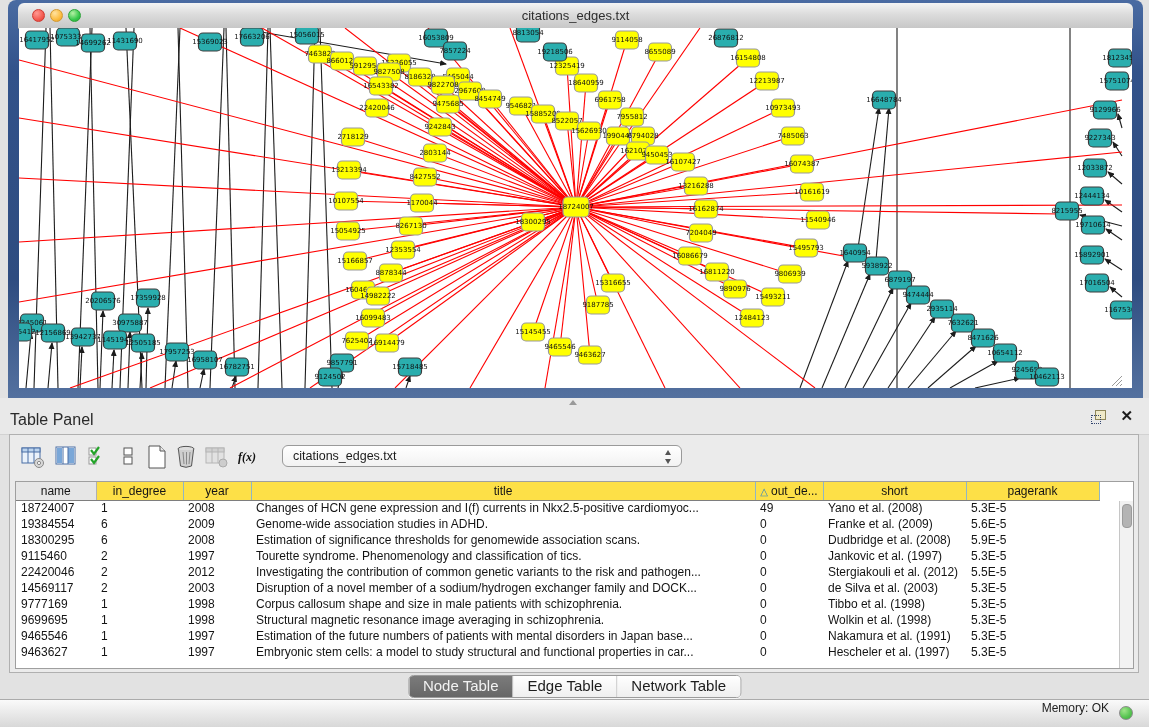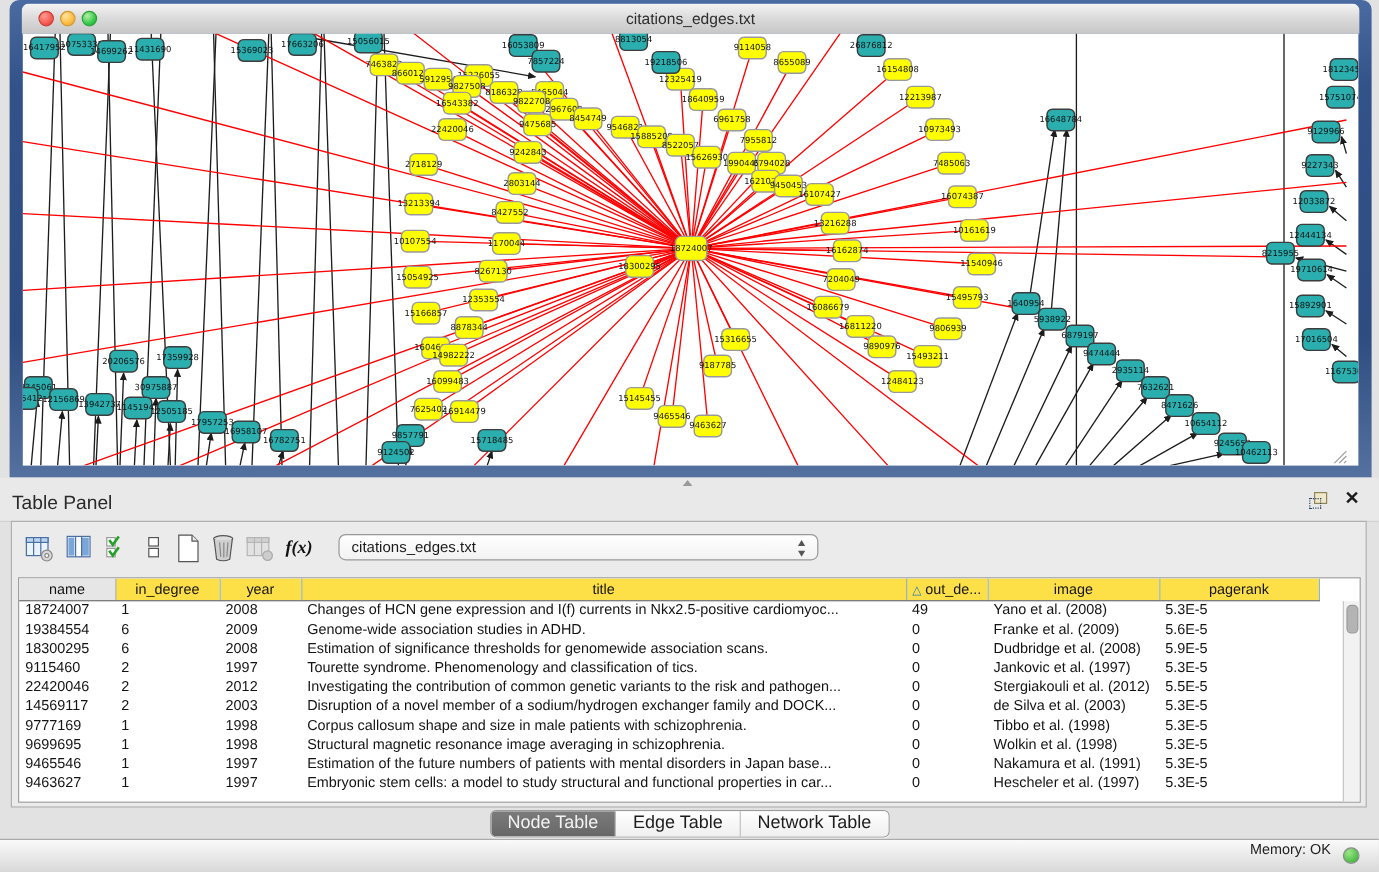--- a/index.html
+++ b/index.html
@@ -48,21 +48,21 @@
   .float-icon .sq2{position:absolute;left:0;top:5px;width:8px;height:7px;border:1px dotted #33456e;}
   .close-x{position:absolute;right:16px;top:9px;font-size:15px;font-weight:bold;color:#1c1c1c;line-height:18px;}
   
   .panel-box{
     position:absolute;left:9px;top:434px;width:1130px;height:239px;
     background:#ebebeb;border:1px solid #b0b0b0;box-sizing:border-box;
   }
   .toolbar{position:absolute;left:0;top:0;right:0;height:45px;}
   .tb-icon{position:absolute;top:9px;width:26px;height:26px;cursor:default;}
   .tb-icon svg{display:block;}
-  .fx{font-family:"Liberation Serif",serif;font-style:italic;font-weight:bold;font-size:15px;color:#111;line-height:26px;}
+  .fx{font-family:"Liberation Serif",serif;font-style:italic;font-weight:bold;font-size:12px;color:#111;line-height:26px;}
   .dropdown{
     position:absolute;left:272px;top:10px;width:400px;height:22px;box-sizing:border-box;
     background:linear-gradient(180deg,#ffffff,#f2f2f2);
     border:1px solid #9a9a9a;border-radius:6px;
     font-size:12.5px;color:#1b1b1b;line-height:20px;padding-left:10px;
   }
   .dd-arrows{position:absolute;right:9px;top:3px;width:8px;height:16px;}
   .dd-arrows .up{position:absolute;left:1px;top:1px;width:0;height:0;border-left:3.5px solid transparent;border-right:3.5px solid transparent;border-bottom:5px solid #555;}
   .dd-arrows .dn{position:absolute;left:1px;bottom:1px;width:0;height:0;border-left:3.5px solid transparent;border-right:3.5px solid transparent;border-top:5px solid #555;}
   
@@ -833,21 +833,21 @@
 
   <div class="table-box">
     <table class="data">
       <thead>
           <tr id="table-head-row">
             <th class="gray" style="width: 80px;"><span>name</span></th>
             <th style="width: 87px;"><span>in_degree</span></th>
             <th style="width: 68px;"><span>year</span></th>
             <th style="width: 504px;"><span>title</span></th>
             <th style="width: 68px;"><span class="sort">△</span><span>out_de...</span></th>
-            <th style="width: 143px;"><span>image</span></th>
+            <th style="width: 143px;"><span>short</span></th>
             <th style="width: 133px;"><span>pagerank</span></th>
           </tr>
         </thead>
       <tbody id="table-body">
           <tr>
             <td>18724007</td>
             <td>1</td>
             <td>2008</td>
             <td>Changes of HCN gene expression and I(f) currents in Nkx2.5-positive cardiomyoc...</td>
             <td>49</td>

